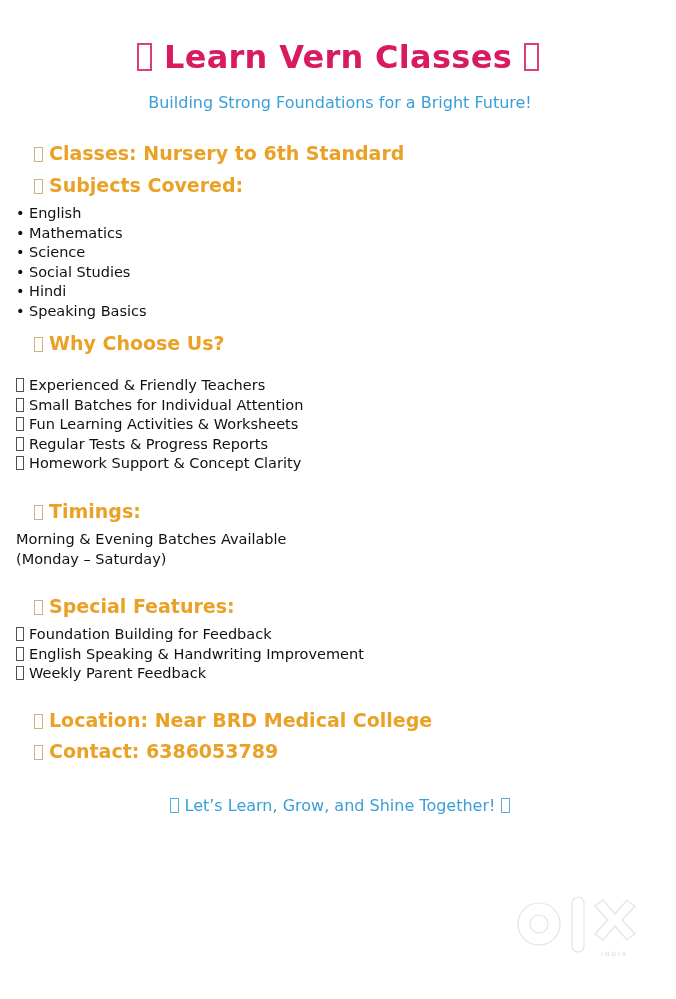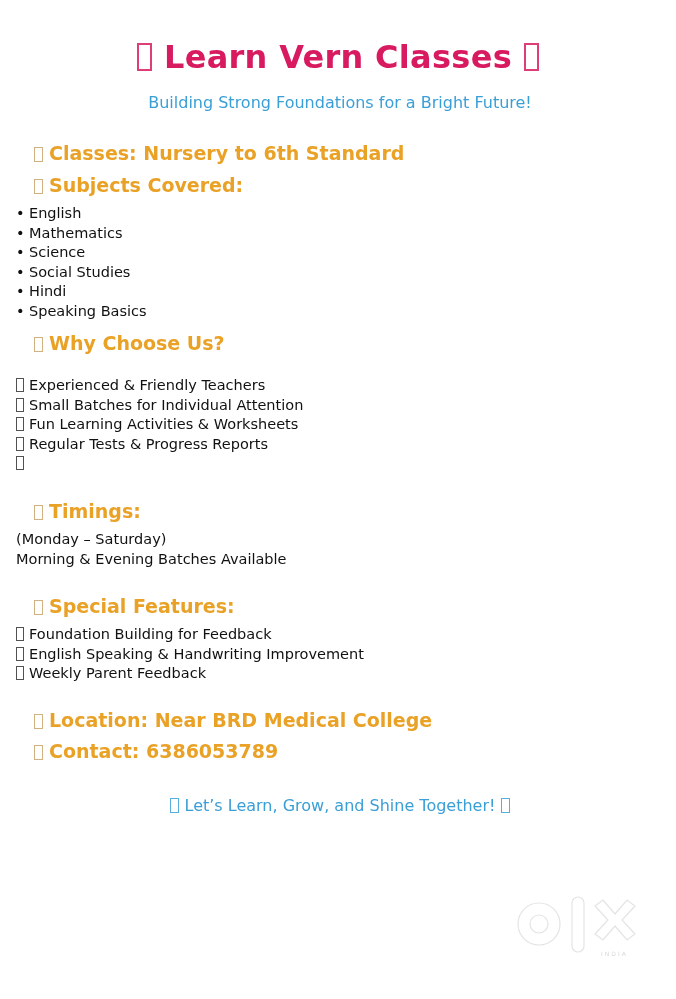--- a/index.html
+++ b/index.html
@@ -60,29 +60,29 @@
 </div>
 
 <div class="h" style="top:332px">
   <span class="tofu"></span><span>Why Choose Us?</span>
 </div>
 <div class="list" style="top:376px">
   <div class="row"><span class="tofu"></span><span>Experienced &amp; Friendly Teachers</span></div>
   <div class="row"><span class="tofu"></span><span>Small Batches for Individual Attention</span></div>
   <div class="row"><span class="tofu"></span><span>Fun Learning Activities &amp; Worksheets</span></div>
   <div class="row"><span class="tofu"></span><span>Regular Tests &amp; Progress Reports</span></div>
-  <div class="row"><span class="tofu"></span></div>
+  <div class="row"><span class="tofu"></span><span>Homework Support &amp; Concept Clarity</span></div>
 </div>
 
 <div class="h" style="top:500px">
   <span class="tofu"></span><span>Timings:</span>
 </div>
 <div class="list" style="top:530px">
+  <div class="row">Morning &amp; Evening Batches Available</div>
   <div class="row">(Monday – Saturday)</div>
-  <div class="row">Morning &amp; Evening Batches Available</div>
 </div>
 
 <div class="h" style="top:595px">
   <span class="tofu"></span><span>Special Features:</span>
 </div>
 <div class="list" style="top:625px">
   <div class="row"><span class="tofu"></span><span>Foundation Building for Feedback</span></div>
   <div class="row"><span class="tofu"></span><span>English Speaking &amp; Handwriting Improvement</span></div>
   <div class="row"><span class="tofu"></span><span>Weekly Parent Feedback</span></div>
 </div>

